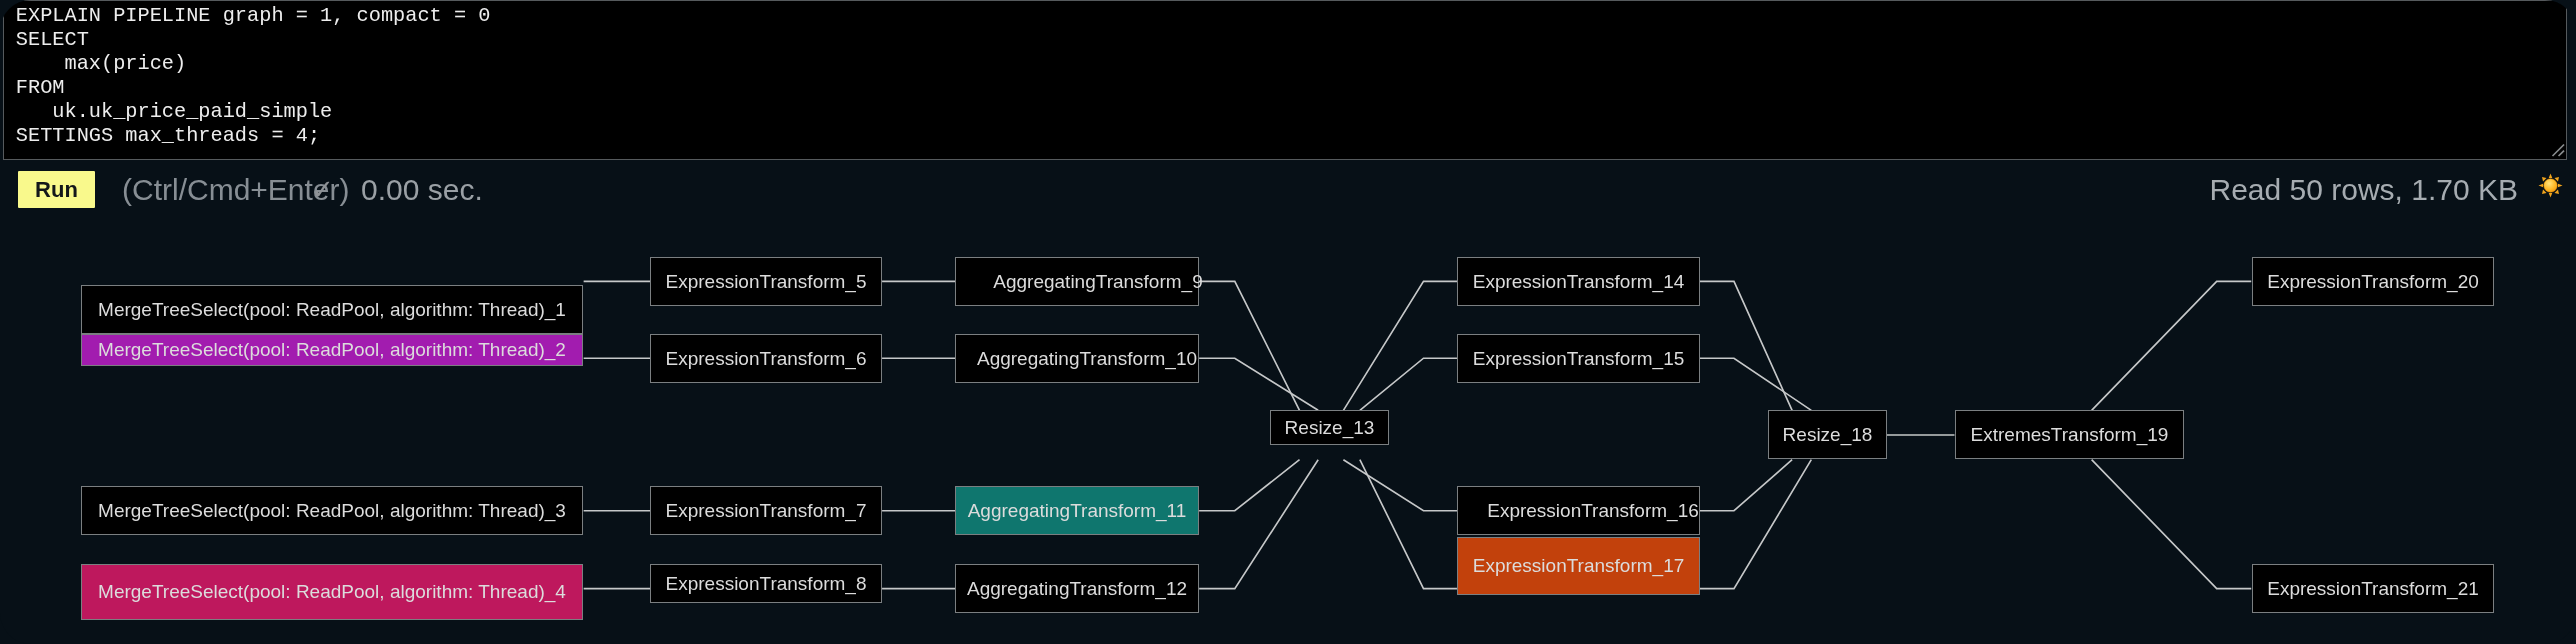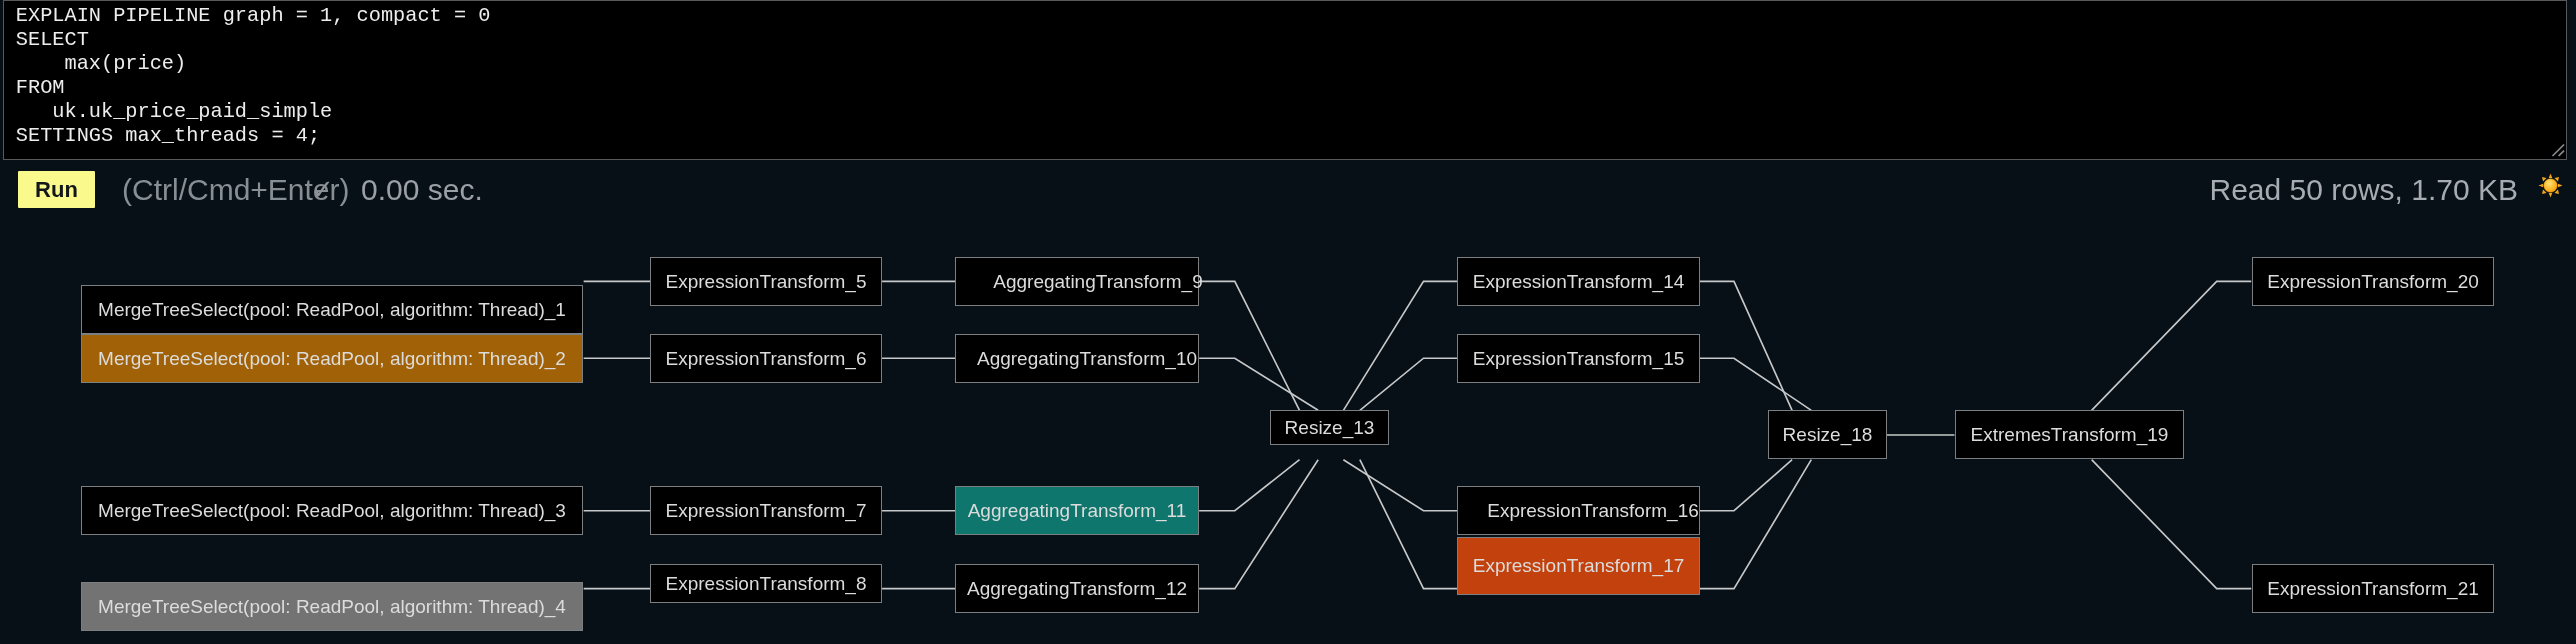--- a/index.html
+++ b/index.html
@@ -2,20 +2,21 @@
 <html style="font-size:8.8px"><head>
 <meta charset="utf-8">
 <style>
   html,body{margin:0;padding:0;background:#071017;}
   .app{
     position:relative;
     width:2576px;height:644px;
     background:#071017;
     font-family:"Liberation Sans",sans-serif;
     overflow:hidden;
+    border-radius:31px;
   }
   
   .editor{
     position:absolute;left:3.3px;top:0;
     width:2564px;height:160px;
     background:#000;
     border:1.1px solid #565a5d;
     box-sizing:border-box;
   }
   .editor pre{
@@ -135,23 +136,23 @@
         <polyline points="2478,838 2594,1073 2655,1073" stroke="#c6c8c9"></polyline>
         <polyline points="3097,513 3160,513 3266,748" stroke="#c6c8c9"></polyline>
         <polyline points="3097,653 3160,653 3301,748" stroke="#c6c8c9"></polyline>
         <polyline points="3097,931 3160,931 3266,838" stroke="#c6c8c9"></polyline>
         <polyline points="3097,1073 3160,1073 3301,838" stroke="#c6c8c9"></polyline>
         <polyline points="3437,793 3562,793" stroke="#c6c8c9"></polyline>
         <polyline points="3812,748 4040,513 4103,513" stroke="#c6c8c9"></polyline>
         <polyline points="3812,838 4040,1073 4103,1073" stroke="#c6c8c9"></polyline>
       </svg>
   <div class="node" style="left: 81px; top: 257px; width: 502px; height: 49px; background: rgb(0, 0, 0); border-color: rgb(123, 127, 129); margin-top: 28px;">MergeTreeSelect(pool: ReadPool, algorithm: Thread)_1</div>
-      <div class="node" style="left: 81px; top: 334px; width: 502px; height: 49px; background: #a16207; border-color: rgb(123, 127, 129); text-align: right;">MergeTreeSelect(pool: ReadPool, algorithm: Thread)_2</div>
+      <div class="node" style="left: 81px; top: 334px; width: 502px; height: 32px; background: #a21caf; border-color: rgb(123, 127, 129); text-align: right;">MergeTreeSelect(pool: ReadPool, algorithm: Thread)_2</div>
       <div class="node" style="left: 81px; top: 486px; width: 502px; height: 49px; background: rgb(0, 0, 0); border-color: rgb(123, 127, 129);">MergeTreeSelect(pool: ReadPool, algorithm: Thread)_3</div>
-      <div class="node" style="left: 81px; top: 582px; width: 502px; height: 49px; background: #737373; border-color: rgb(123, 127, 129);">MergeTreeSelect(pool: ReadPool, algorithm: Thread)_4</div>
+      <div class="node" style="left: 81px; top: 564px; width: 502px; height: 56px; background: #be185d; border-color: rgb(123, 127, 129);">MergeTreeSelect(pool: ReadPool, algorithm: Thread)_4</div>
       <div class="node" style="left: 650px; top: 257px; width: 232px; height: 49px; background: rgb(0, 0, 0); border-color: rgb(123, 127, 129);">ExpressionTransform_5</div>
       <div class="node" style="left: 650px; top: 334px; width: 232px; height: 49px; background: rgb(0, 0, 0); border-color: rgb(123, 127, 129);">ExpressionTransform_6</div>
       <div class="node" style="left: 650px; top: 486px; width: 232px; height: 49px; background: rgb(0, 0, 0); border-color: rgb(123, 127, 129);">ExpressionTransform_7</div>
       <div class="node" style="left: 650px; top: 564px; width: 232px; height: 39px; background: rgb(0, 0, 0); border-color: rgb(123, 127, 129);">ExpressionTransform_8</div>
       <div class="node" style="left: 955px; top: 257px; width: 244px; height: 49px; background: rgb(0, 0, 0); border-color: rgb(123, 127, 129); padding-left: 42px;">AggregatingTransform_9</div>
       <div class="node" style="left: 955px; top: 334px; width: 244px; height: 49px; background: rgb(0, 0, 0); border-color: rgb(123, 127, 129); padding-left: 20px;">AggregatingTransform_10</div>
       <div class="node" style="left: 955px; top: 486px; width: 244px; height: 49px; background: #0f766e; border-color: rgb(123, 127, 129);">AggregatingTransform_11</div>
       <div class="node" style="left: 955px; top: 564px; width: 244px; height: 49px; background: rgb(0, 0, 0); border-color: rgb(123, 127, 129);">AggregatingTransform_12</div>
       <div class="node" style="left: 1270px; top: 410px; width: 119px; height: 35px; background: rgb(0, 0, 0); border-color: rgb(123, 127, 129);">Resize_13</div>
       <div class="node" style="left: 1457px; top: 257px; width: 243px; height: 49px; background: rgb(0, 0, 0); border-color: rgb(123, 127, 129);">ExpressionTransform_14</div>

